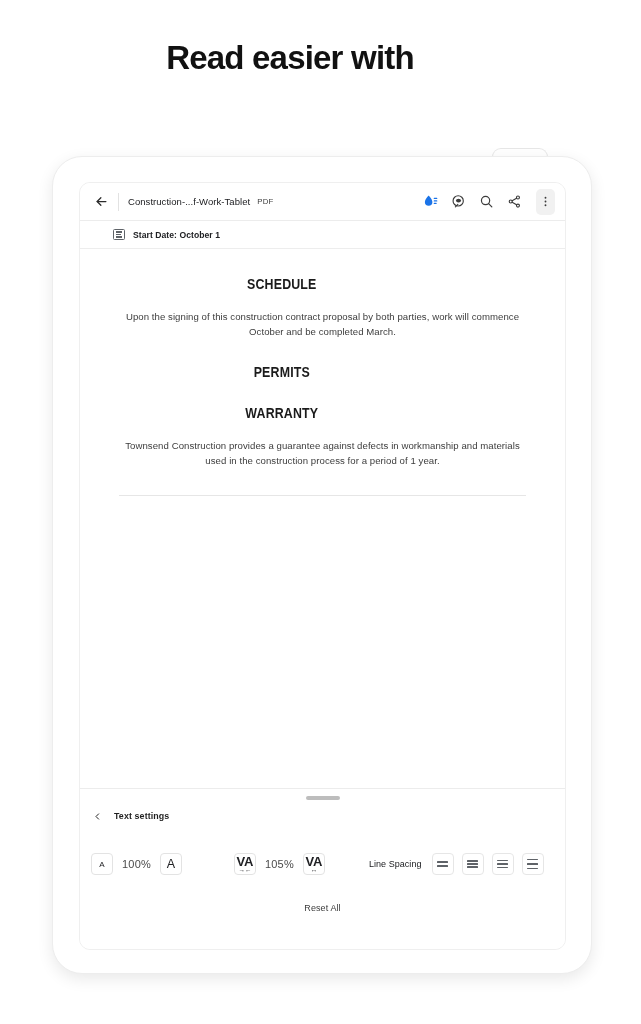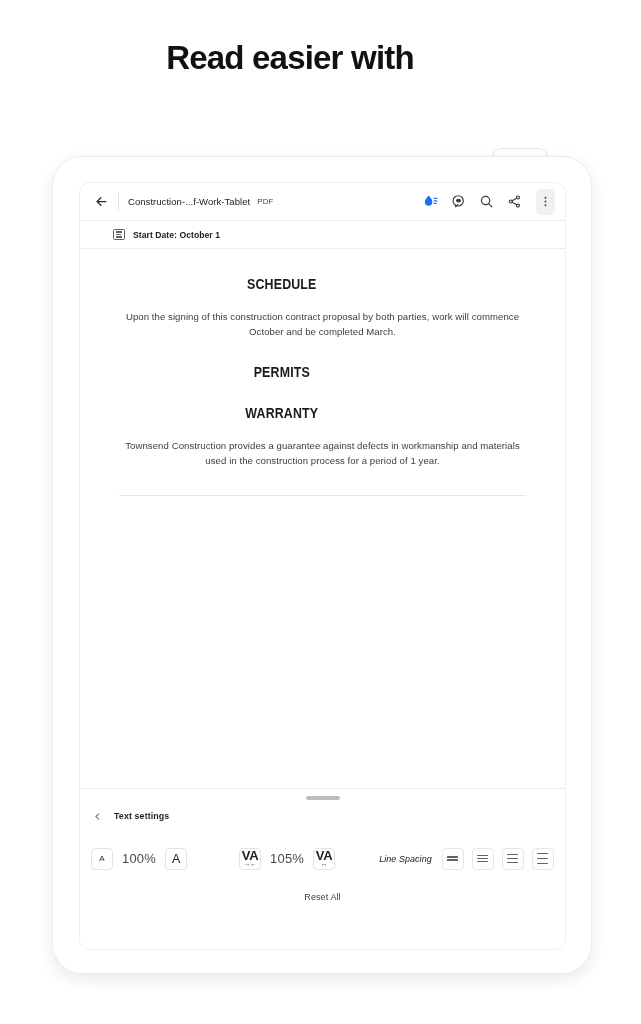--- a/index.html
+++ b/index.html
@@ -99,26 +99,26 @@
   .sheet-head{display:flex;align-items:center;gap:11px;padding:21px 0 0 11px;}
   .chev-back{width:12px;height:12px;display:flex;align-items:center;justify-content:center;color:#1f1f1f;}
   .sheet-title{font-size:8.9px;font-weight:bold;color:#1f1f1f;letter-spacing:0.1px;}
 
   .controls{display:flex;align-items:center;padding:22px 0 0 11px;}
   .grp{display:flex;align-items:center;}
   .sq-btn{
     width:20px;height:20px;border:1px solid #e3e3e3;border-radius:4px;background:#fff;
     display:flex;align-items:center;justify-content:center;color:#202124;flex:0 0 20px;
   }
-  .val{font-size:13px;color:#4a4a4a;margin:7px 9px;letter-spacing:0.2px;}
+  .val{font-size:11px;color:#4a4a4a;margin:14px 9px;letter-spacing:0.2px;}
   .a-small{font-size:8px;font-weight:500;}
   .a-large{font-size:12.5px;font-weight:500;}
   .gap-a{width:52px;}
   .gap-b{width:44px;}
-  .ls-label{font-size:9px;color:#202124;letter-spacing:0.05px;margin-right:10px;font-style:italic;}
+  .ls-label{font-size:9px;color:#202124;letter-spacing:0.05px;margin-right:10px;}
   .ls-btns{display:flex;align-items:center;gap:8px;}
   .ls-btn{
     width:20px;height:20px;border:1px solid #e6e6e6;border-radius:4px;background:#fff;
     display:flex;flex-direction:column;align-items:center;justify-content:center;flex:0 0 20px;
   }
   .ls-btn span{display:block;background:#5f6368;border-radius:0.5px;}
   .ls1 span{width:11px;height:2.3px;}
   .ls1 span+span{margin-top:1.2px;}
   .ls2 span{width:11px;height:1.5px;}
   .ls2 span+span{margin-top:1.6px;}

